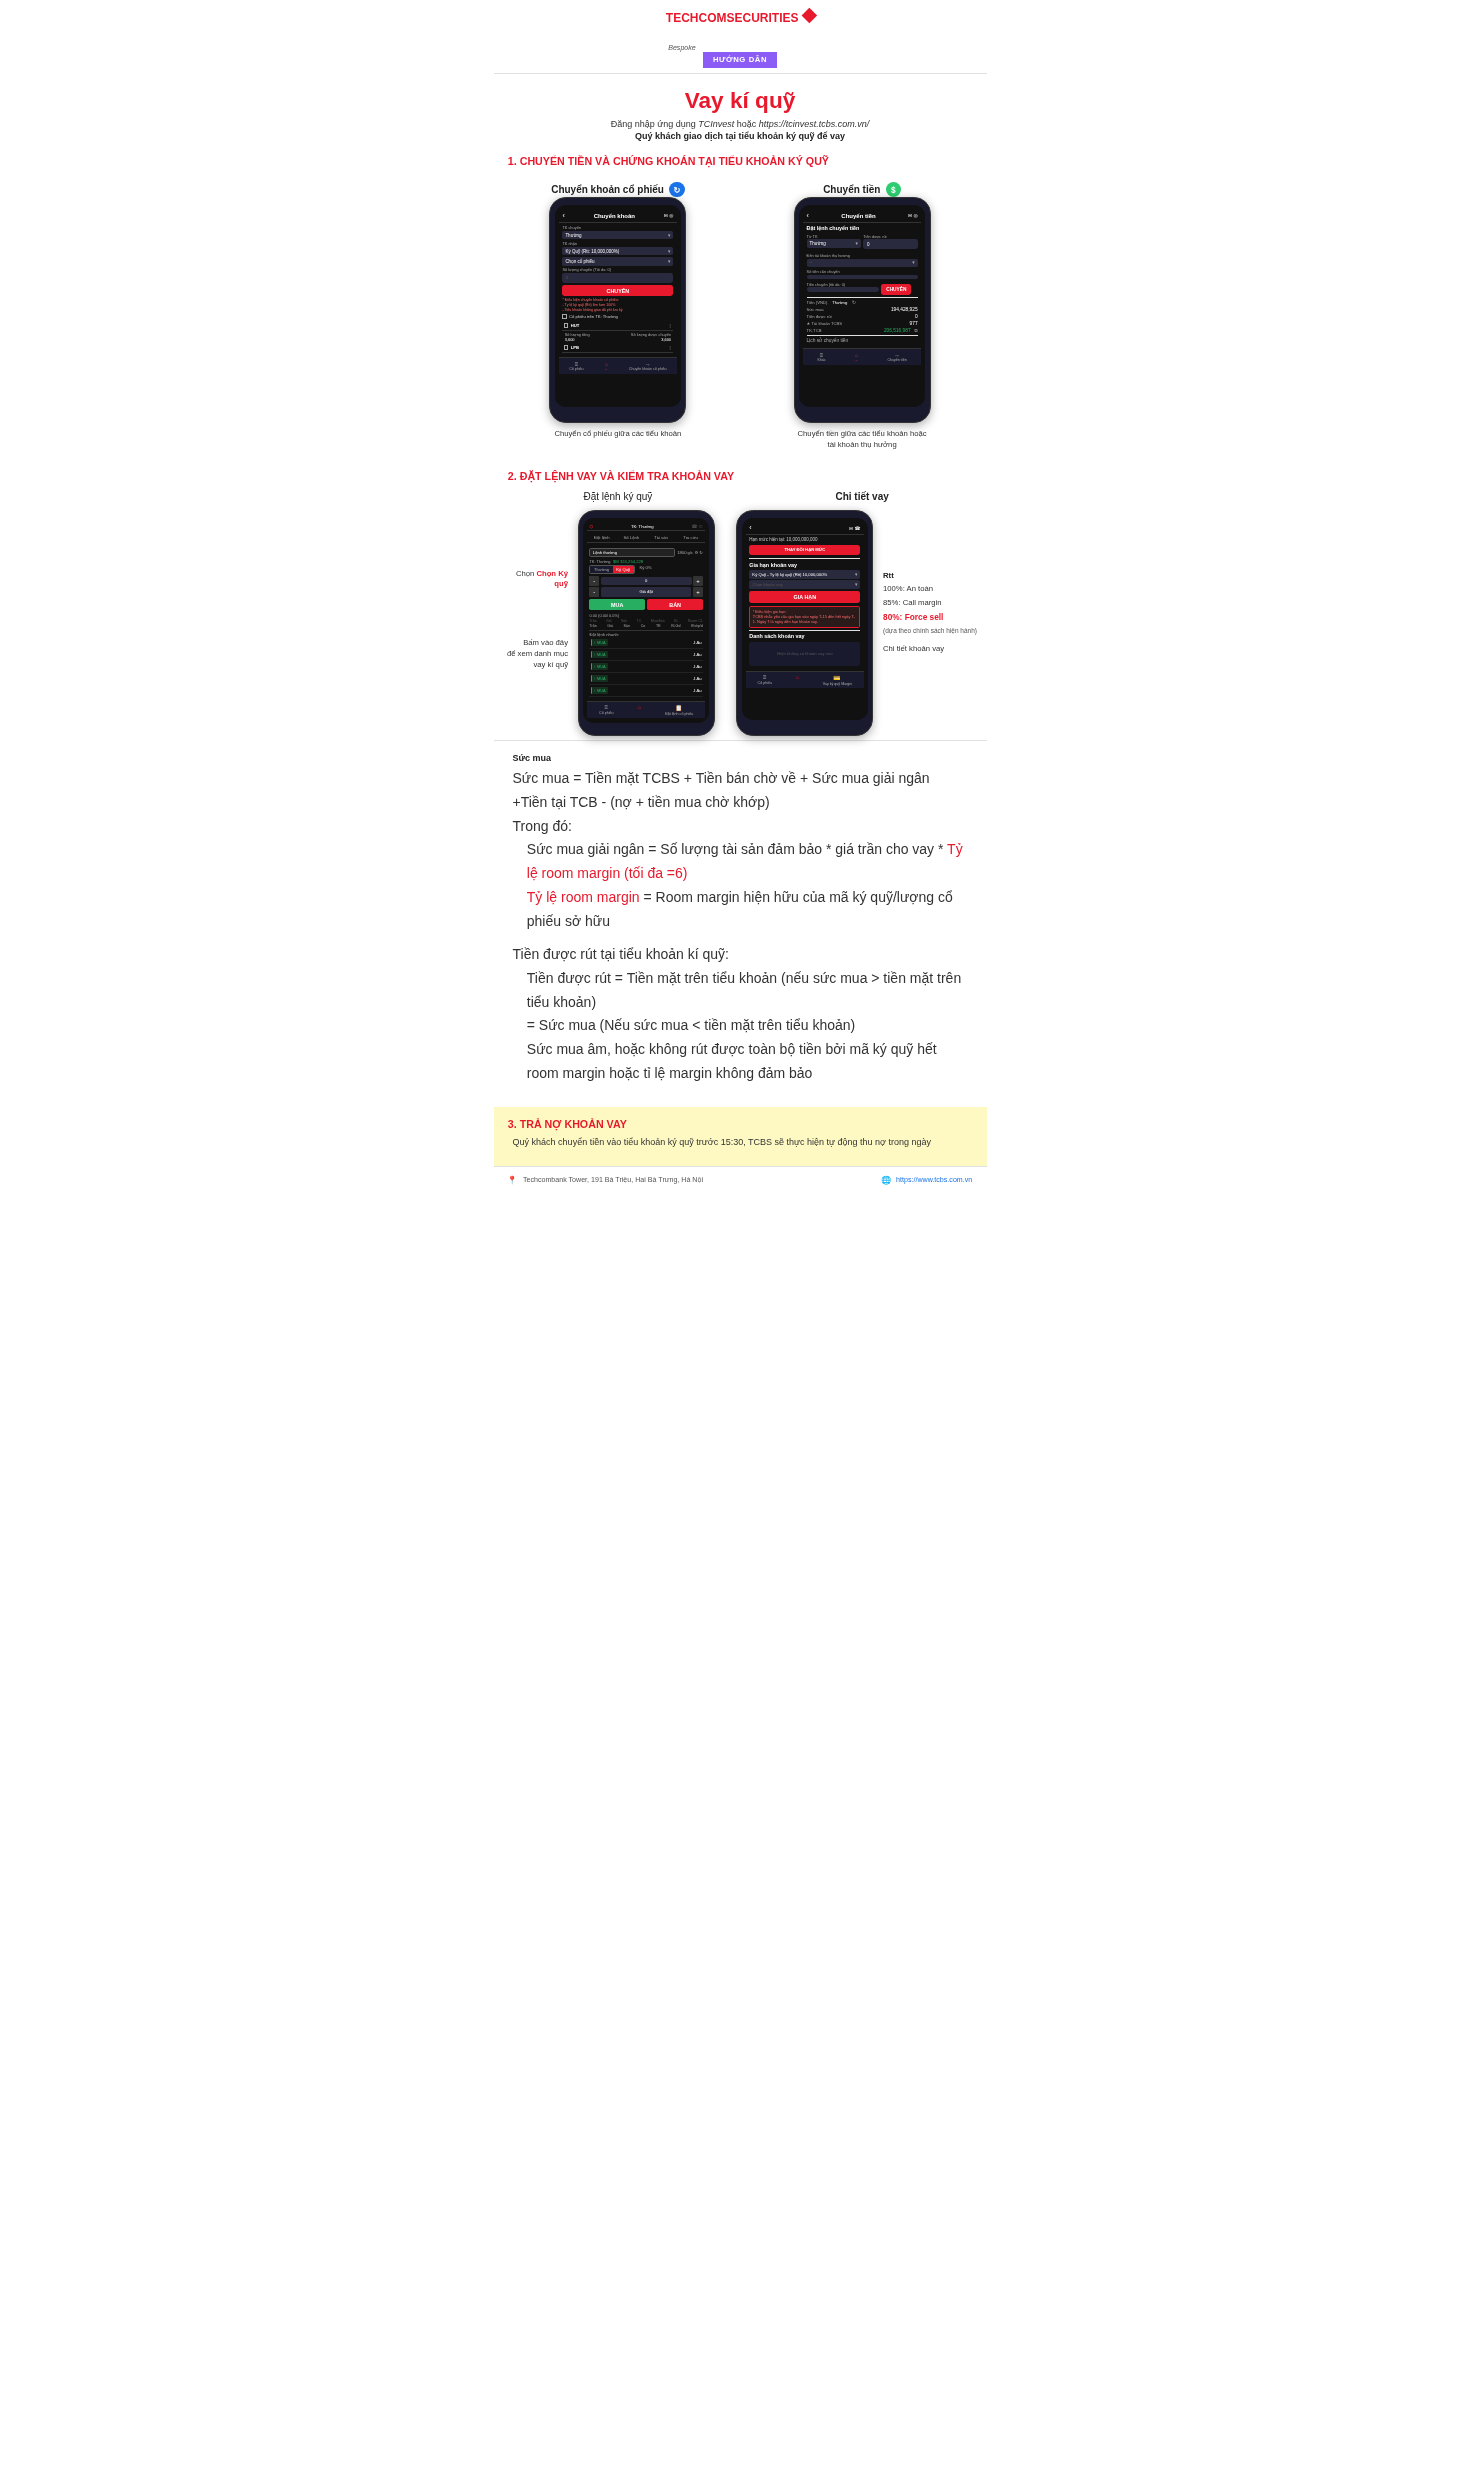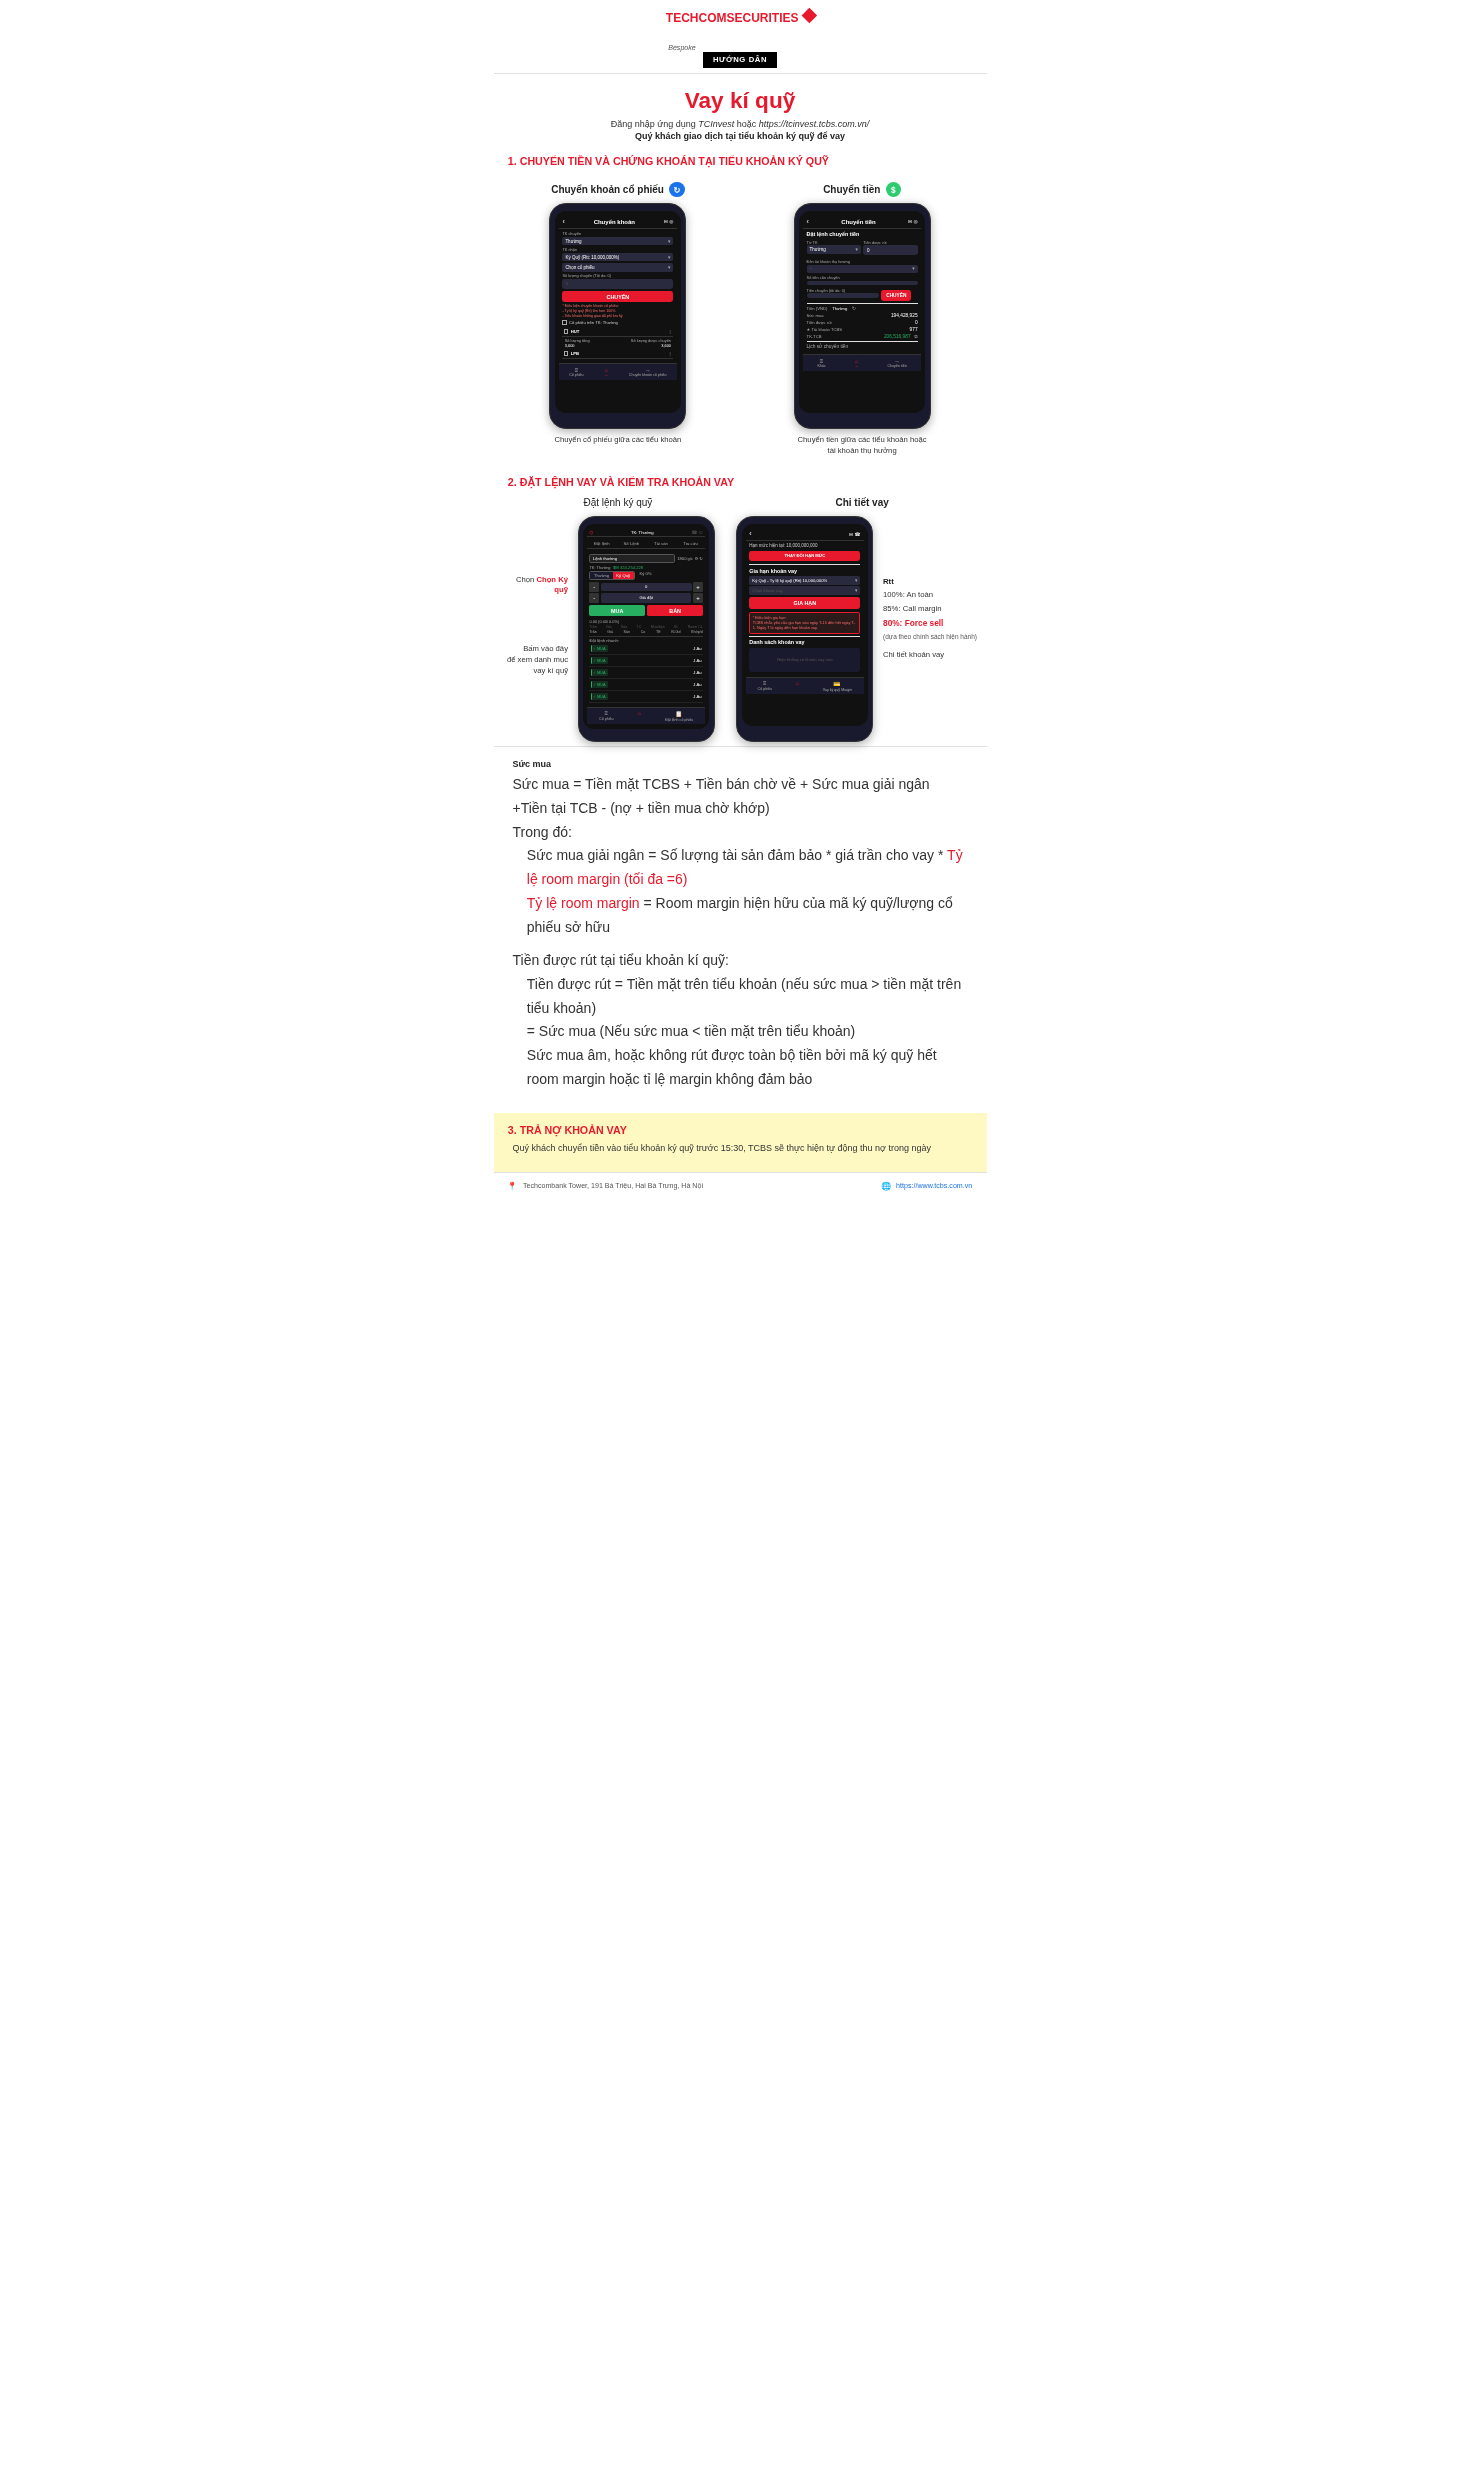--- a/index.html
+++ b/index.html
@@ -38,21 +38,21 @@
       top: -1.2px;
     }
     .logo-bespoke {
       font-style: italic;
       font-size: 7.1px;
       color: #555;
       margin-top: 19px;
       margin-left: 2.4px;
     }
     .huong-dan-badge {
-      background: #000000;
+      background: #8b5cf6;
       color: #fff;
       font-size: 7.7px;
       font-weight: bold;
       padding: 3.6px 9.5px;
       letter-spacing: 0.6px;
     }
 
     
     .main-title-section {
       text-align: center;
@@ -88,21 +88,20 @@
     .phone-column {
       display: flex;
       flex-direction: column;
       align-items: center;
       flex: 1;
     }
     .phone-column-title {
       font-size: 10px;
       font-weight: bold;
       color: #222;
-      margin-bottom: 6px;
       text-align: center;
     }
     .phone-column-title .icon-circle {
       display: inline-flex;
       width: 15.5px;
       height: 15.5px;
       border-radius: 50%;
       align-items: center;
       justify-content: center;
       font-size: 8.3px;

